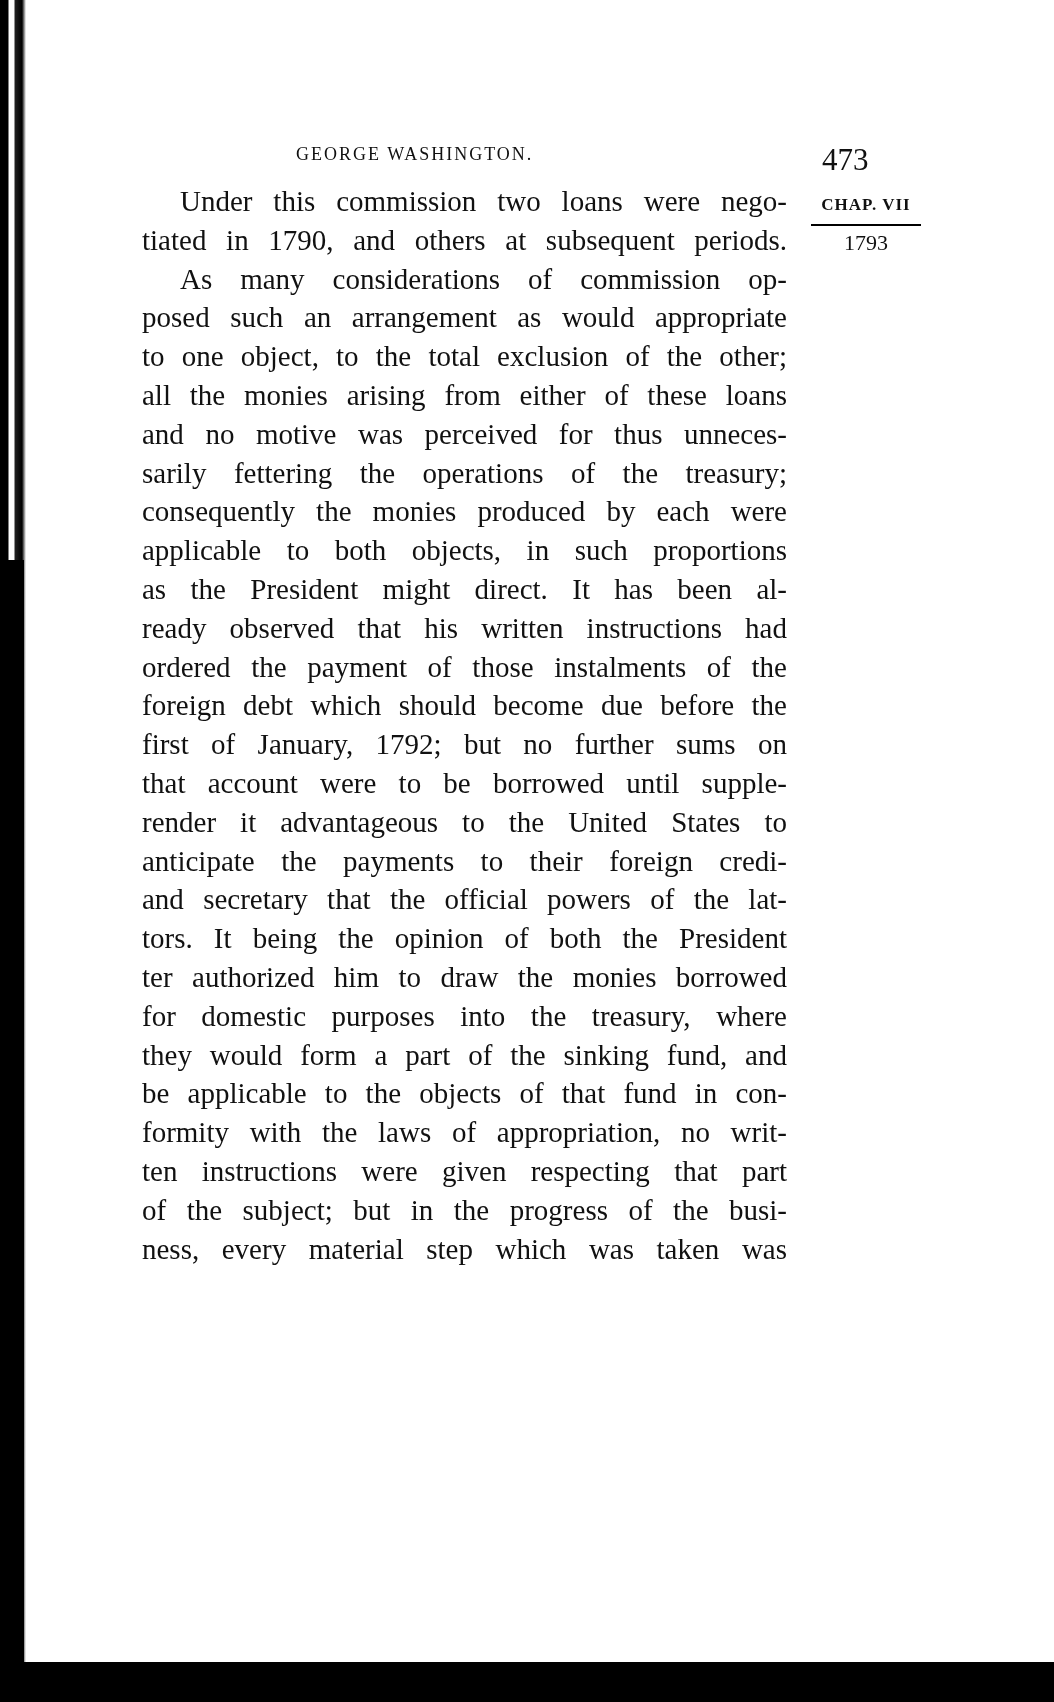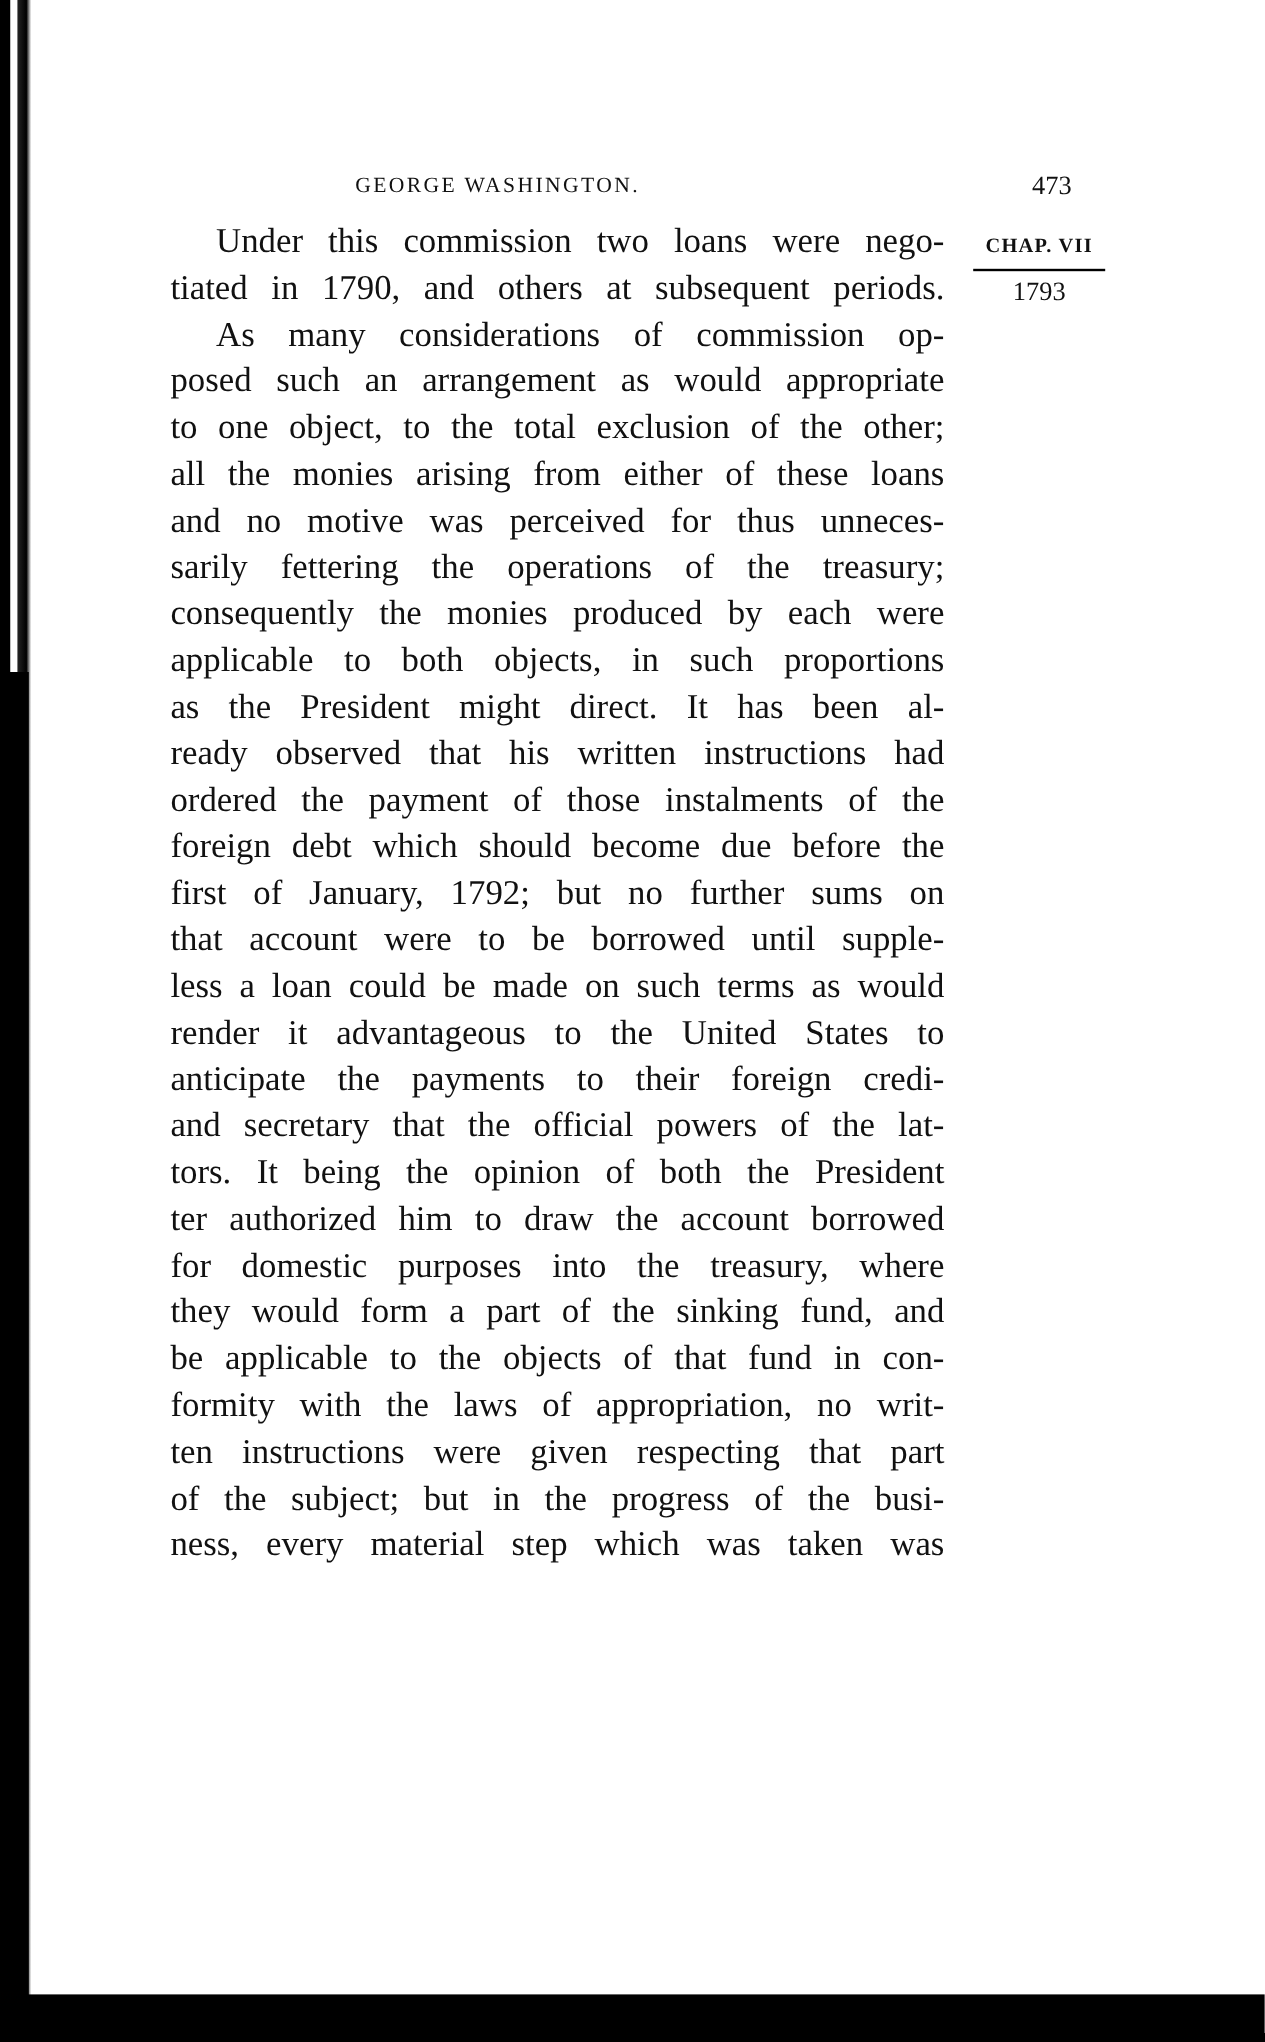--- a/index.html
+++ b/index.html
@@ -16,21 +16,21 @@
     position: absolute; left: 0; top: 560px; width: 24px; height: 1142px; background: #000;
   }
   .bottom-bar {
     position: absolute; left: 0; top: 1662px; width: 1054px; height: 40px; background: #000;
   }
   .running-head {
     position: absolute; left: 296px; top: 144px;
     font-size: 18px; letter-spacing: 2px; font-variant: small-caps;
   }
   .page-number {
-    position: absolute; left: 860px; top: 142px; font-size: 22px;
+    position: absolute; left: 822px; top: 142px; font-size: 31px;
   }
   .margin-note {
     position: absolute; left: 811px; top: 195px; width: 110px; text-align: center;
   }
   .chap { font-size: 17px; font-weight: bold; letter-spacing: 1px; font-variant: small-caps; }
   .rule { height: 2px; background: #000; margin: 9px 0 4px 0; }
   .year { font-size: 22px; }
   .body-text {
     position: absolute; left: 142px; top: 182px; width: 645px;
     font-size: 29px; line-height: 38.8px;
@@ -67,26 +67,25 @@
     <span class="line">and no motive was perceived for thus unneces-</span>
     <span class="line">sarily fettering the operations of the treasury;</span>
     <span class="line">consequently the monies produced by each were</span>
     <span class="line">applicable to both objects, in such proportions</span>
     <span class="line">as the President might direct.  It has been al-</span>
     <span class="line">ready observed that his written instructions had</span>
     <span class="line">ordered the payment of those instalments of the</span>
     <span class="line italic">foreign debt which should become due before the</span>
     <span class="line">first of January, 1792; but no further sums on</span>
     <span class="line">that account were to be borrowed until supple-</span>
-    <span class="line">less a loan could be made on such terms as would</span>
     <span class="line">render it advantageous to the United States to</span>
     <span class="line">anticipate the payments to their foreign credi-</span>
     <span class="line">and secretary that the official powers of the lat-</span>
     <span class="line">tors.  It being the opinion of both the President</span>
-    <span class="line">ter authorized him to draw the account borrowed</span>
+    <span class="line">ter authorized him to draw the monies borrowed</span>
     <span class="line">for domestic purposes into the treasury, where</span>
     <span class="line">they would form a part of the sinking fund, and</span>
     <span class="line">be applicable to the objects of that fund in con-</span>
     <span class="line">formity with the laws of appropriation, no writ-</span>
     <span class="line">ten instructions were given respecting that part</span>
     <span class="line">of the subject; but in the progress of the busi-</span>
     <span class="line">ness, every material step which was taken was</span>
   </div>
 
 </body></html>

